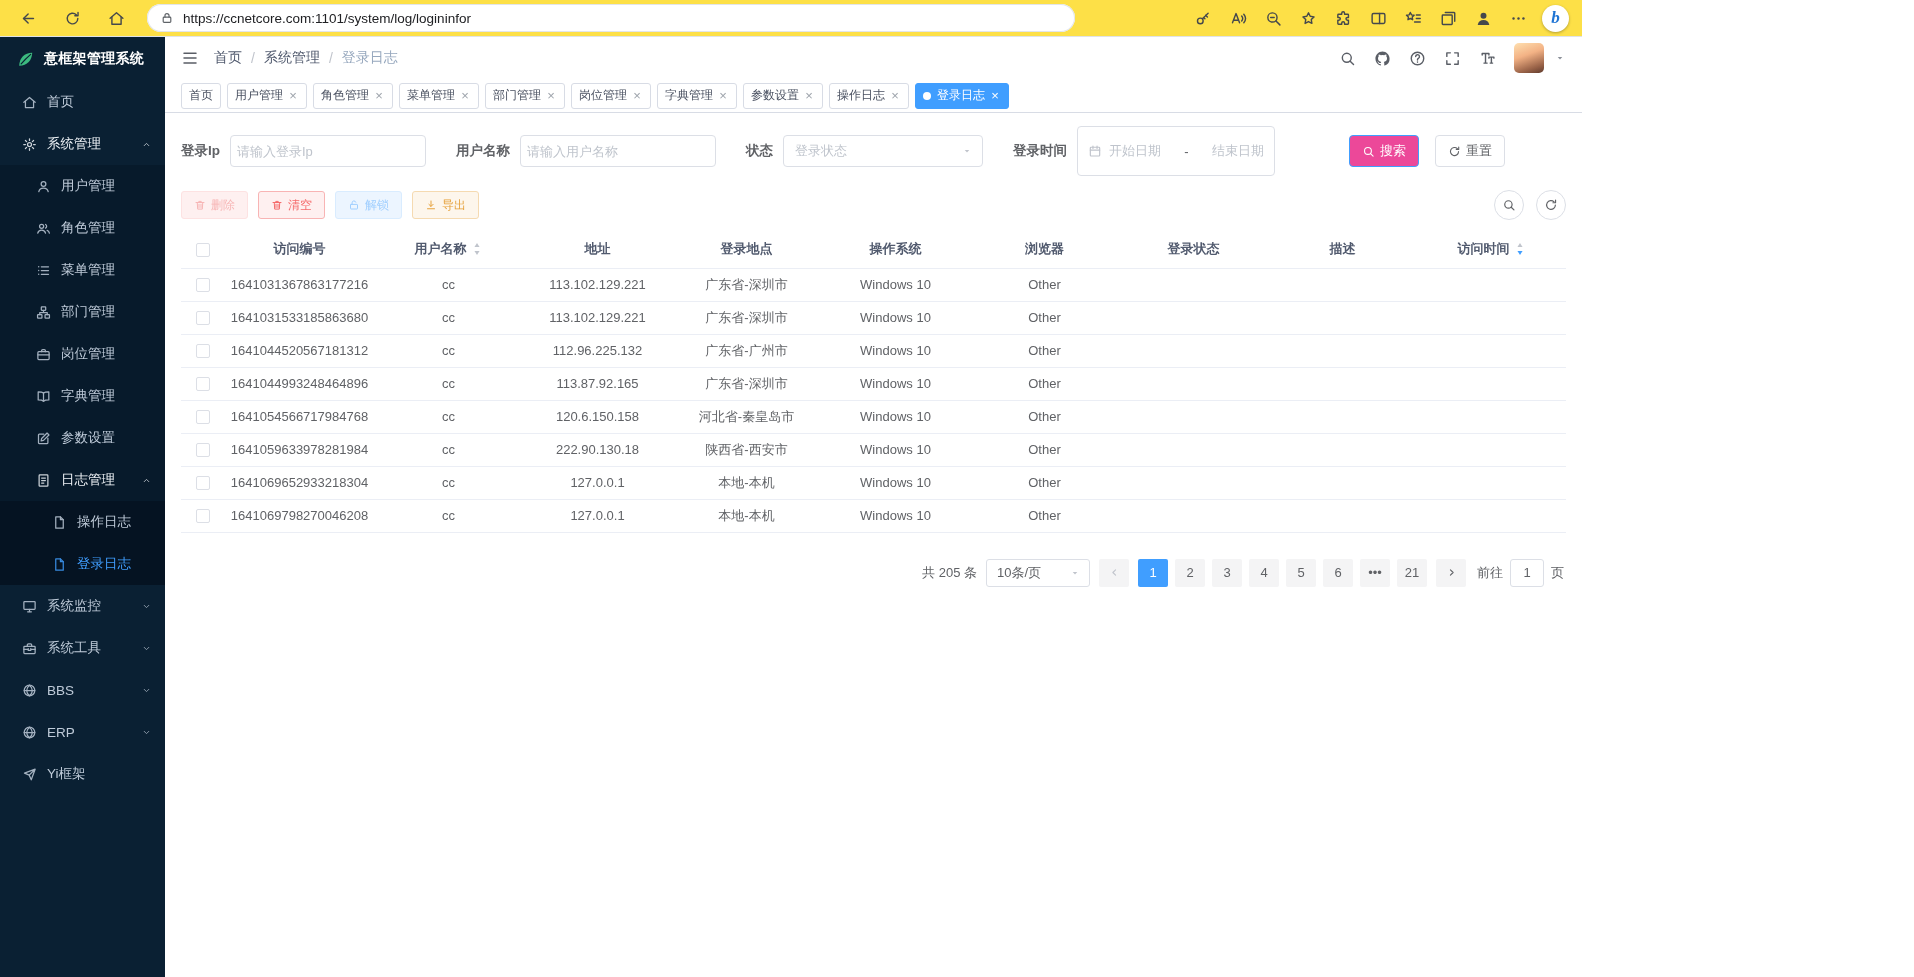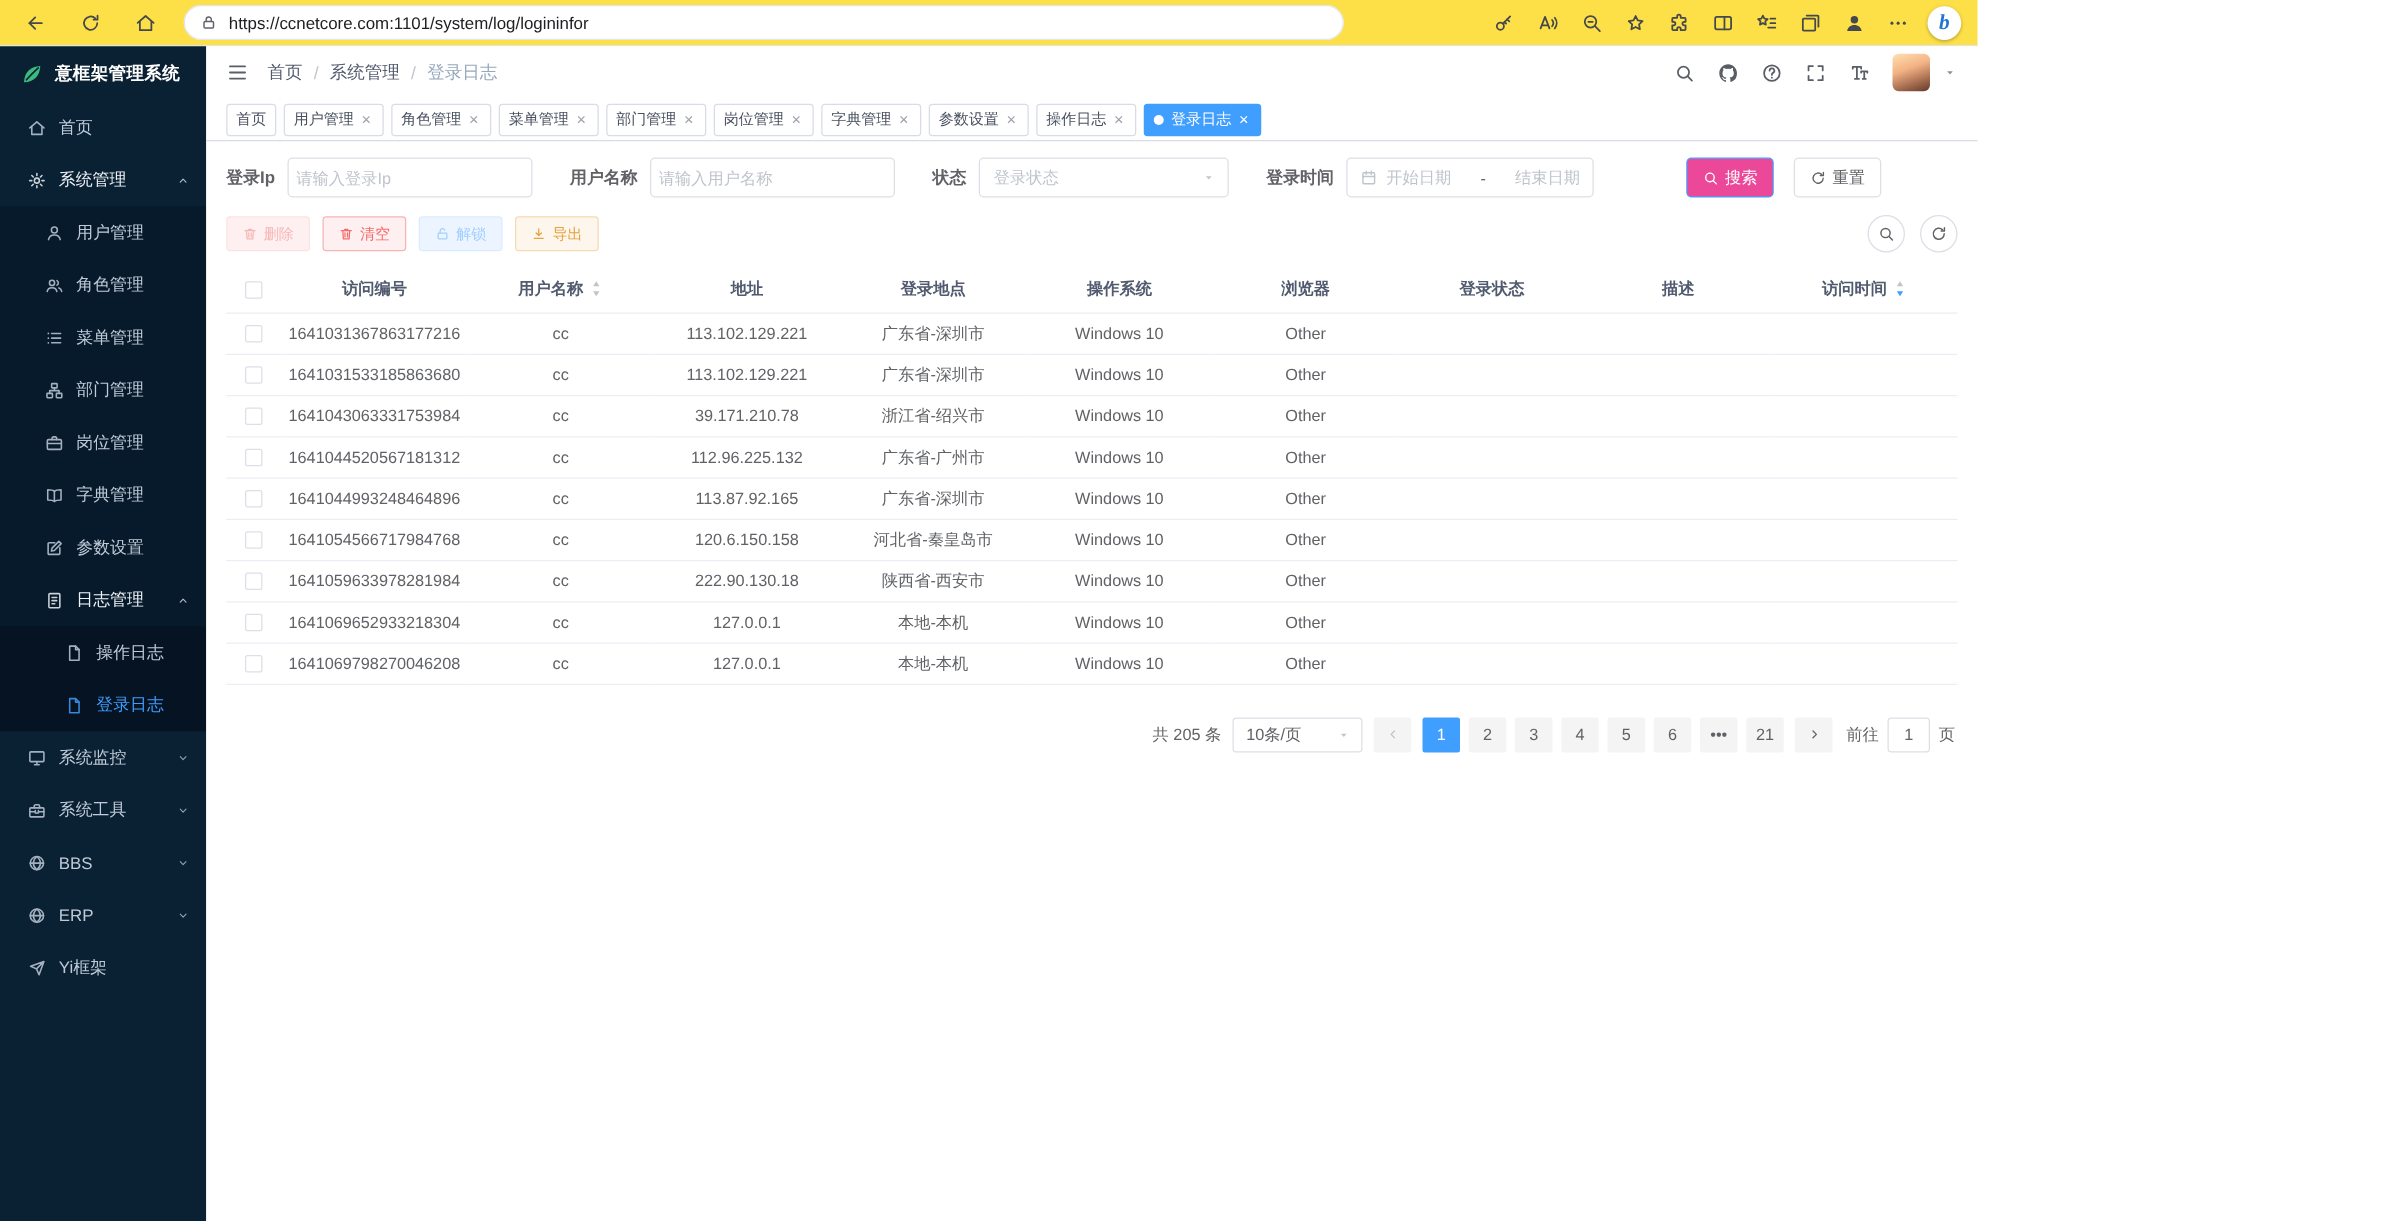--- a/index.html
+++ b/index.html
@@ -54,21 +54,21 @@
 
   
   .content{flex:1;display:flex;flex-direction:column;padding:13px 16px 0;min-height:0}
   .filters{display:flex;align-items:center;flex:0 0 auto}
   .fgroup{display:flex;align-items:center;margin-right:30px}
   .f-label{font-weight:700;color:#606266;font-size:13.5px;margin-right:10px;white-space:nowrap}
   .f-input{width:196px;height:32px;border:1px solid #dcdfe6;border-radius:4px;padding:0 6px;font-size:13px;color:#606266;outline:none;font-family:inherit;background:#fff}
   .f-input::placeholder{color:#bfc4cc}
   .f-select{width:200px;height:32px;border:1px solid #dcdfe6;border-radius:4px;padding:0 9px 0 11px;display:flex;align-items:center;justify-content:space-between;font-size:13px;color:#bfc4cc;cursor:pointer;background:#fff}
   .f-select .ic{color:#c0c4cc;font-size:12px}
-  .f-date{width:198px;height:32px;border:1px solid #dcdfe6;border-radius:4px;padding:0 10px;display:flex;align-items:center;gap:7px;font-size:13px;color:#bfc4cc;cursor:text;background:#fff}
+  .f-date{width:198px;height:50px;border:1px solid #dcdfe6;border-radius:4px;padding:0 10px;display:flex;align-items:center;gap:7px;font-size:13px;color:#bfc4cc;cursor:text;background:#fff}
   .f-date .ic{color:#c0c4cc;font-size:14px}
   .f-date .sep2{color:#606266;flex:1;text-align:center}
   .btn{height:32px;border:1px solid transparent;border-radius:4px;display:inline-flex;align-items:center;gap:5px;padding:0 12px;font-size:13px;cursor:pointer;white-space:nowrap;font-family:inherit;background:#fff}
   .btn .ic{font-size:13px}
   .btn-primary{background:#ec4899;border-color:#409eff;color:#fff;margin-left:44px}
   .btn-plain{border-color:#dcdfe6;color:#606266;margin-left:16px}
 
   .toolbar{display:flex;align-items:center;gap:10px;margin-top:14px;flex:0 0 auto}
   .btn-sm{height:28px;padding:0 12px;font-size:12px;border-radius:3px}
   .btn-sm .ic{font-size:12px}
@@ -792,32 +792,20 @@
                 <td>113.102.129.221</td>
                 <td>广东省-深圳市</td>
                 <td>Windows 10</td>
                 <td>Other</td>
                 <td></td>
                 <td></td>
                 <td></td>
               </tr>
               <tr>
                 <td><span class="cb"></span></td>
-                <td>1641043063331753984</td>
-                <td>cc</td>
-                <td>39.171.210.78</td>
-                <td>浙江省-绍兴市</td>
-                <td>Windows 10</td>
-                <td>Other</td>
-                <td></td>
-                <td></td>
-                <td></td>
-              </tr>
-              <tr>
-                <td><span class="cb"></span></td>
                 <td>1641044520567181312</td>
                 <td>cc</td>
                 <td>112.96.225.132</td>
                 <td>广东省-广州市</td>
                 <td>Windows 10</td>
                 <td>Other</td>
                 <td></td>
                 <td></td>
                 <td></td>
               </tr>

